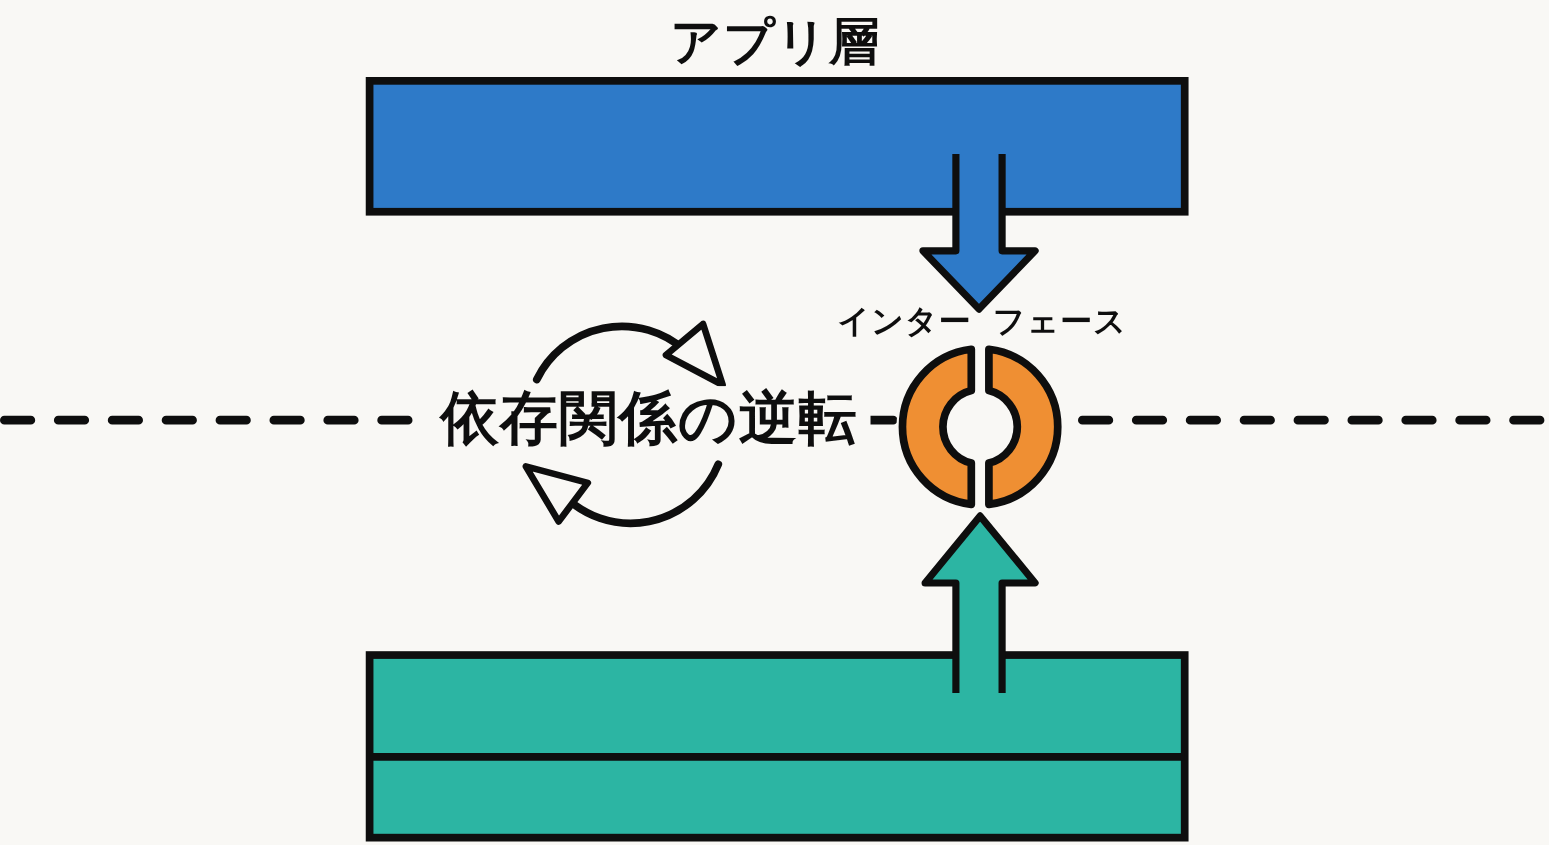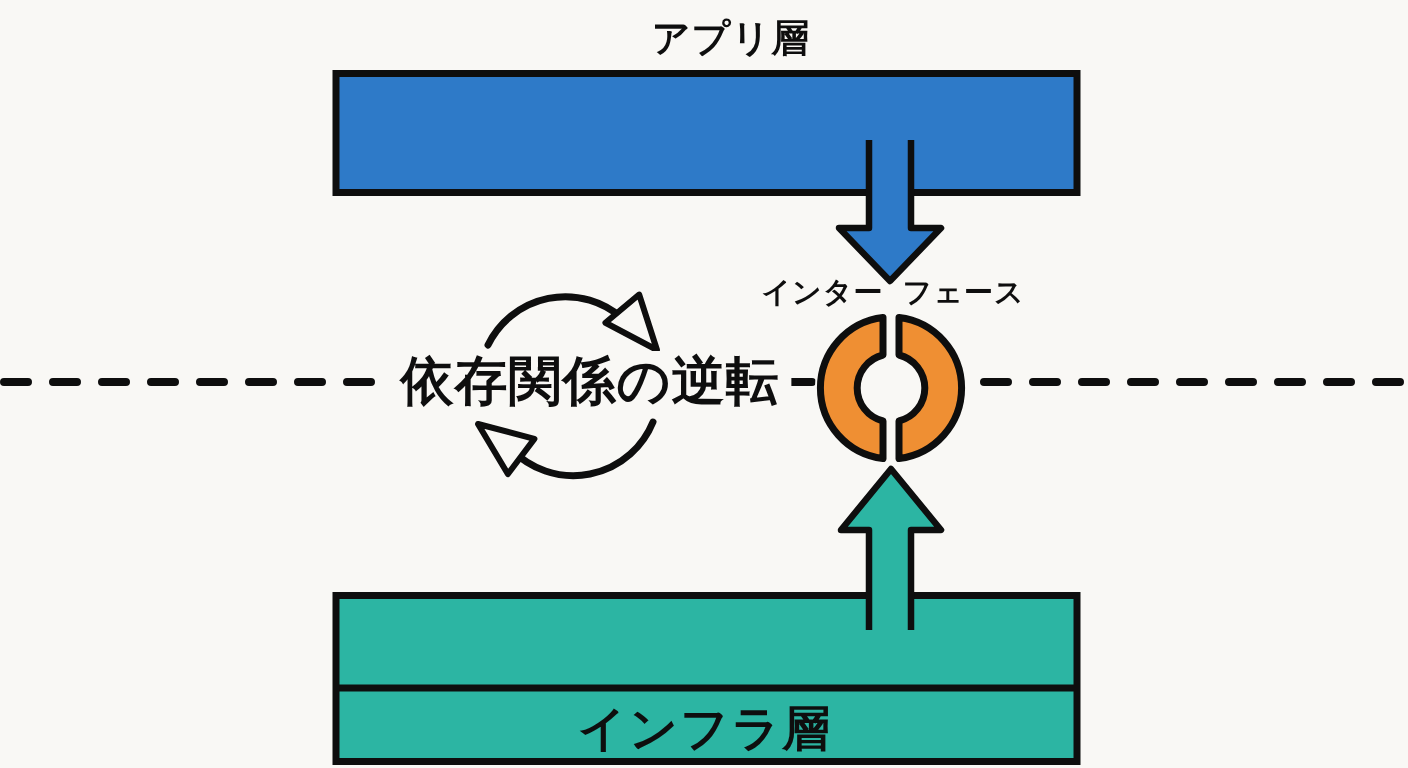--- a/index.html
+++ b/index.html
@@ -17,21 +17,21 @@
   }
   .stage svg{position:absolute;left:0;top:0;}
   .label{
     position:absolute;
     transform:translateX(-50%);
     font-weight:700;
     color:var(--line);
     white-space:nowrap;
     text-align:center;
   }
-  .label-app{left:705px;top:17px;font-size:38px;line-height:42px;letter-spacing:1px;margin-left:26px;}
+  .label-app{left:705px;top:17px;font-size:46px;line-height:42px;letter-spacing:1px;}
   .label-interface{left:893px;top:276px;font-size:29px;line-height:32px;word-spacing:8px;letter-spacing:1px;}
   .label-center{
     left:590px;top:351px;font-size:53px;line-height:59px;letter-spacing:1px;
     background:var(--bg);padding:0 12px;
   }
   .label-infra{left:705px;top:702px;font-size:48px;line-height:53px;letter-spacing:2px;}
 </style>
 </head>
 <body>
 
@@ -65,15 +65,14 @@
       <path d="M 0,0 L -54,-22 L -54,22 Z" transform="translate(478,424) rotate(217)" stroke="#0e0e0e" stroke-width="6" stroke-linejoin="round" fill="#f9f8f5"></path>
     </g>
   </svg>
 
   <div class="label label-app">アプリ層</div>
 
   <div class="label label-center">依存関係の逆転</div>
 
   <div class="label label-interface">インター フェース</div>
 
-  <div class="label label-infra">インフラ層</div>
 
 </div>
 
 </body></html>

